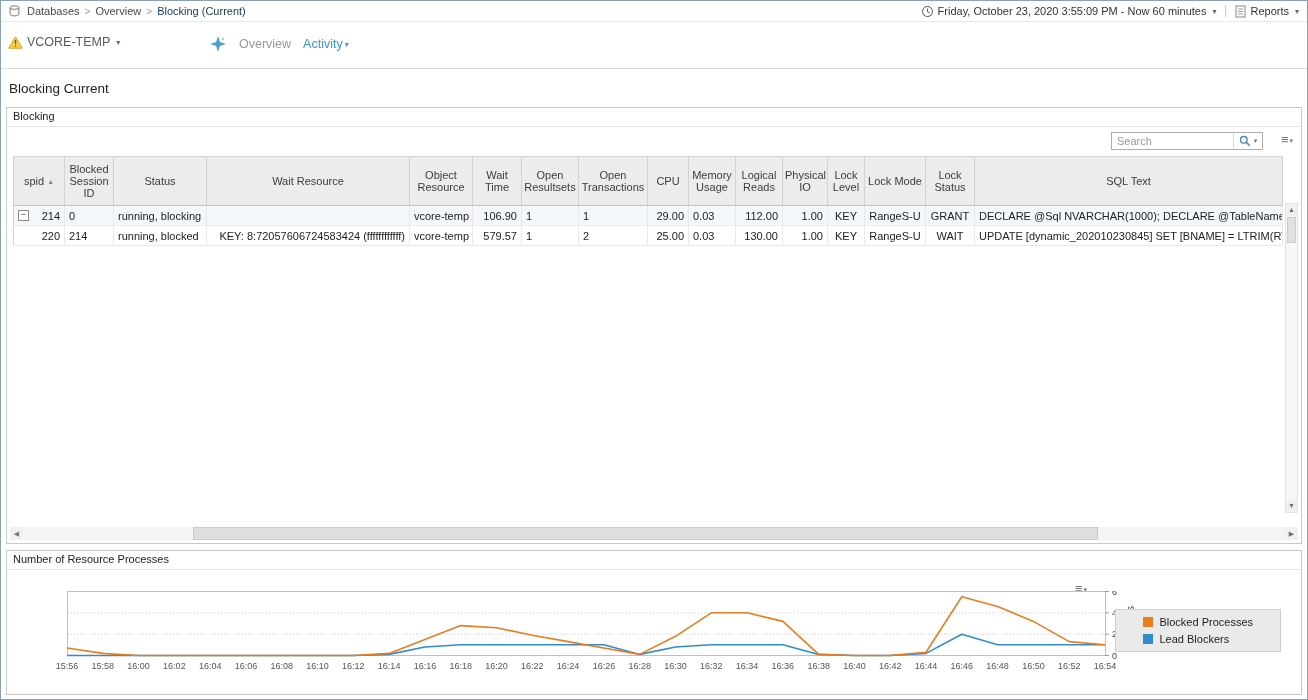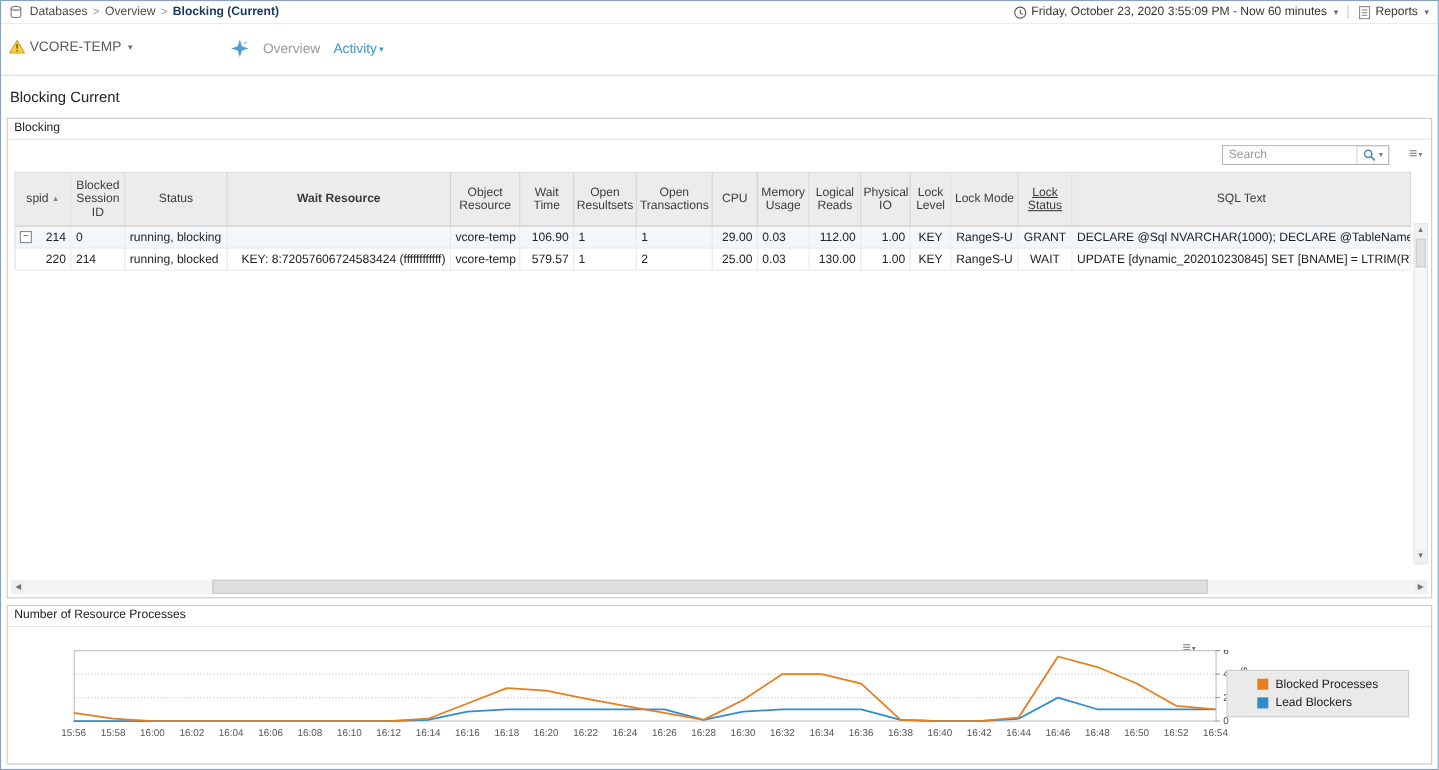--- a/index.html
+++ b/index.html
@@ -7,21 +7,21 @@
     width:1308px;height:700px;position:relative;overflow:hidden;
     font-family:"Liberation Sans",sans-serif;font-size:11px;color:#333;
     background:#fff;box-sizing:border-box;border:1px solid #8aa0bd;
   }
   
   .topbar{height:20px;display:flex;justify-content:space-between;align-items:center;
     padding:0 8px;border-bottom:1px solid #e9e9e9;}
   .crumbs{display:flex;align-items:center;gap:5px;}
   .crumbs a{color:#4a4a4a;text-decoration:none;cursor:pointer;}
   .crumbs .sep{color:#999;font-size:10px;}
-  .crumbs .current{font-weight:bold;color:#16375e;}
+  .crumbs .current{font-weight:normal;color:#16375e;}
   .bc-icon{display:inline-flex;margin-right:2px;}
   .top-right{display:flex;align-items:center;}
   .time-range,.reports{display:flex;align-items:center;gap:4px;cursor:pointer;color:#333;}
   .dd{font-size:8px;color:#666;margin-left:2px;}
   .vdiv{width:1px;height:12px;background:#ccc;margin:0 9px;}
   
   .toolbar{position:relative;height:46px;border-bottom:1px solid #dcdcdc;background:#fff;}
   .server{position:absolute;left:7px;top:13px;display:flex;align-items:center;gap:4px;
     color:#5a5a5a;font-size:12.5px;cursor:pointer;}
   .views{position:absolute;left:208px;top:13px;display:flex;align-items:center;gap:12px;font-size:12.5px;}
@@ -176,32 +176,32 @@
       <span class="dd">▾</span>
     </div>
 
     <div class="table-wrap">
       <table class="grid">
         <thead>
             <tr id="header-row">
               <th style="width: 46px;"><span>spid</span><span class="sort-ic">▲</span></th>
               <th style="width: 44px;"><span>Blocked Session ID</span></th>
               <th style="width: 88px;"><span>Status</span></th>
-              <th style="width: 198px; font-weight: bold;"><span>Wait Resource</span></th>
+              <th style="width: 198px;"><span>Wait Resource</span></th>
               <th style="width: 58px;"><span>Object Resource</span></th>
               <th style="width: 44px;"><span>Wait Time</span></th>
               <th style="width: 52px;"><span>Open Resultsets</span></th>
               <th style="width: 64px;"><span>Open Transactions</span></th>
               <th style="width: 36px;"><span>CPU</span></th>
               <th style="width: 42px;"><span>Memory Usage</span></th>
               <th style="width: 42px;"><span>Logical Reads</span></th>
               <th style="width: 40px;"><span>Physical IO</span></th>
               <th style="width: 32px;"><span>Lock Level</span></th>
               <th style="width: 56px;"><span>Lock Mode</span></th>
-              <th style="width: 44px; text-decoration: underline;"><span>Lock Status</span></th>
+              <th style="width: 44px;"><span>Lock Status</span></th>
               <th><span>SQL Text</span></th>
             </tr>
           </thead>
         <tbody id="table-body">
             <tr>
               <td style="text-align: right;">
                 <span class="spid-cell">
                   <span class="expand-box">−</span>
                   <span class="spid-val">214</span>
                 </span>

